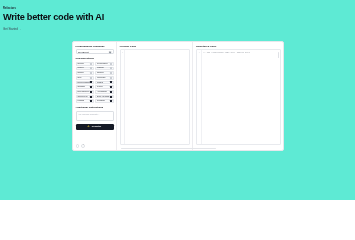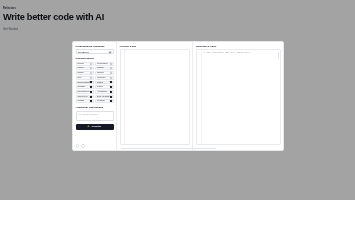--- a/index.html
+++ b/index.html
@@ -2,21 +2,21 @@
 <html><head>
 <meta charset="utf-8">
 <style>
   * { box-sizing: border-box; margin: 0; padding: 0; }
   html, body {
     width: 355px; height: 200px;
     background: #ffffff;
     font-family: "Liberation Sans", sans-serif;
     overflow: hidden;
   }
-  .page { width: 355px; height: 200px; position: relative; background: #a3a3a3; }
+  .page { width: 355px; height: 200px; position: relative; background: #5eead4; }
 
   
   .header { padding: 7px 0 0 3px; }
   .eyebrow {
     font-size: 2.6px; font-weight: 700; letter-spacing: .12px;
     color: #1b1f2a; line-height: 1.2;
   }
   .title {
     font-size: 9.2px; font-weight: 700; letter-spacing: -.25px;
     color: #0b0d12; line-height: 1.1; margin-top: 1.5px;

